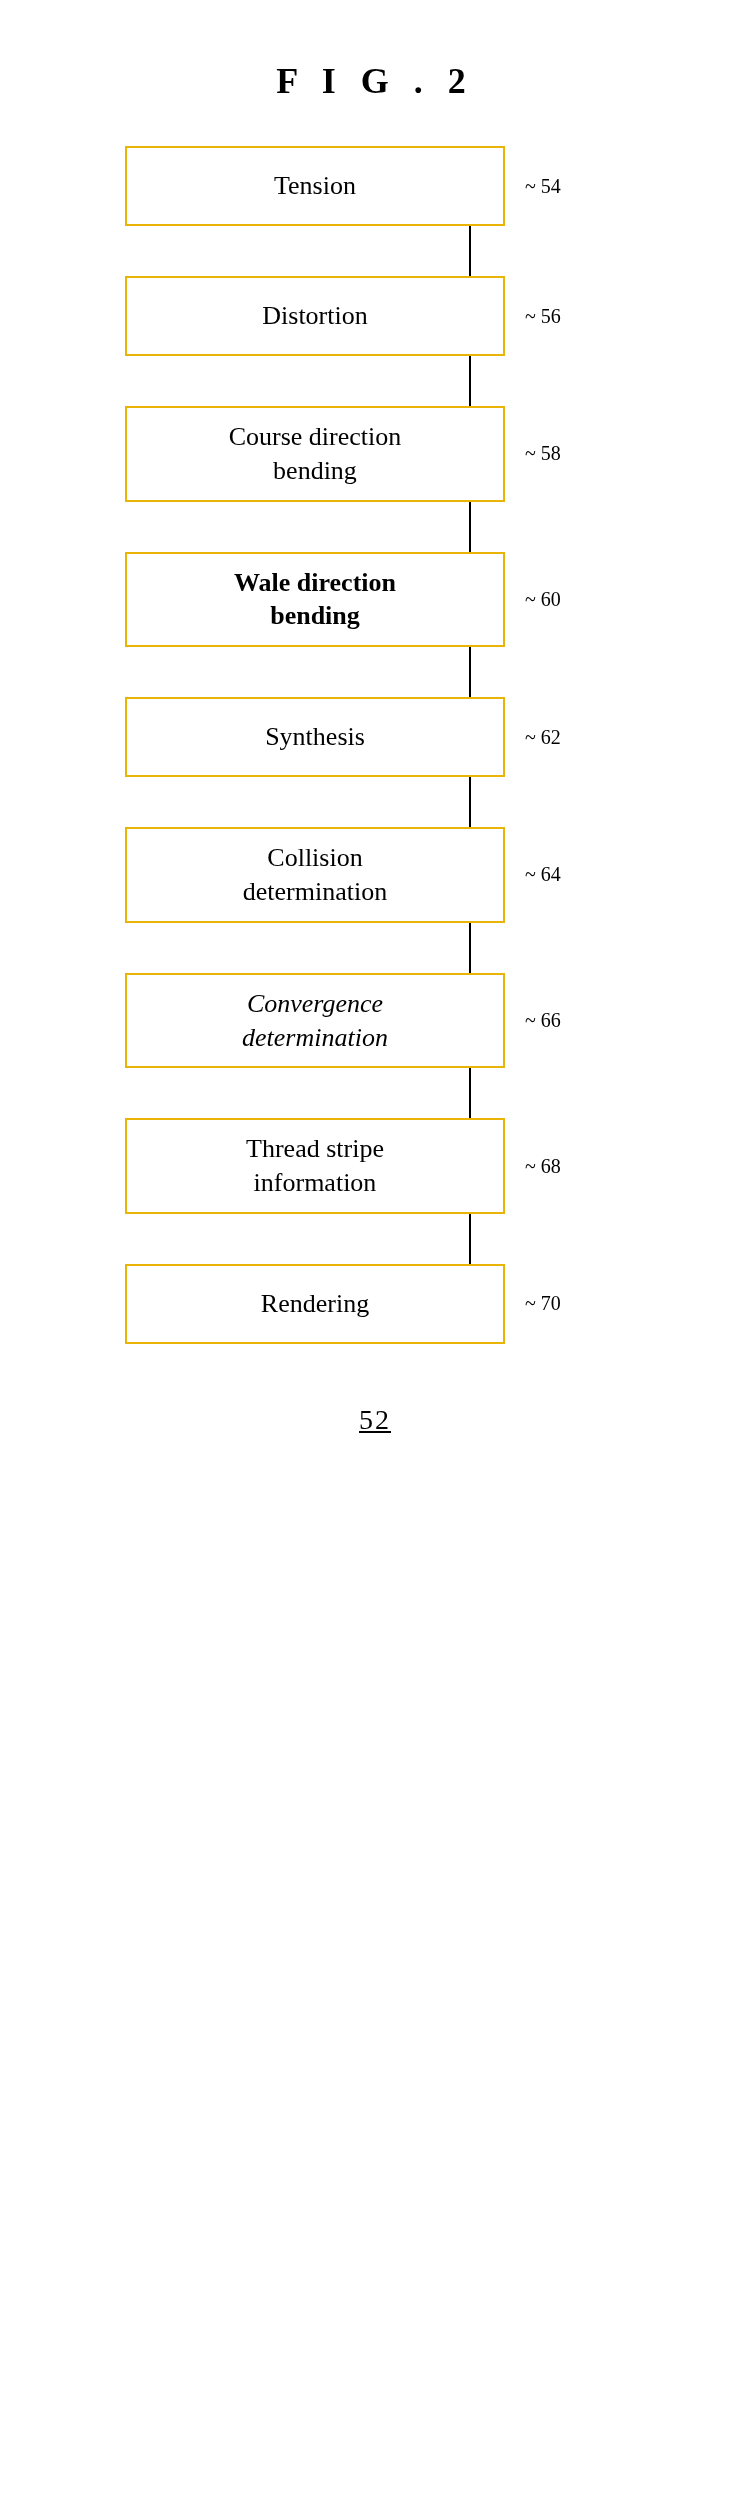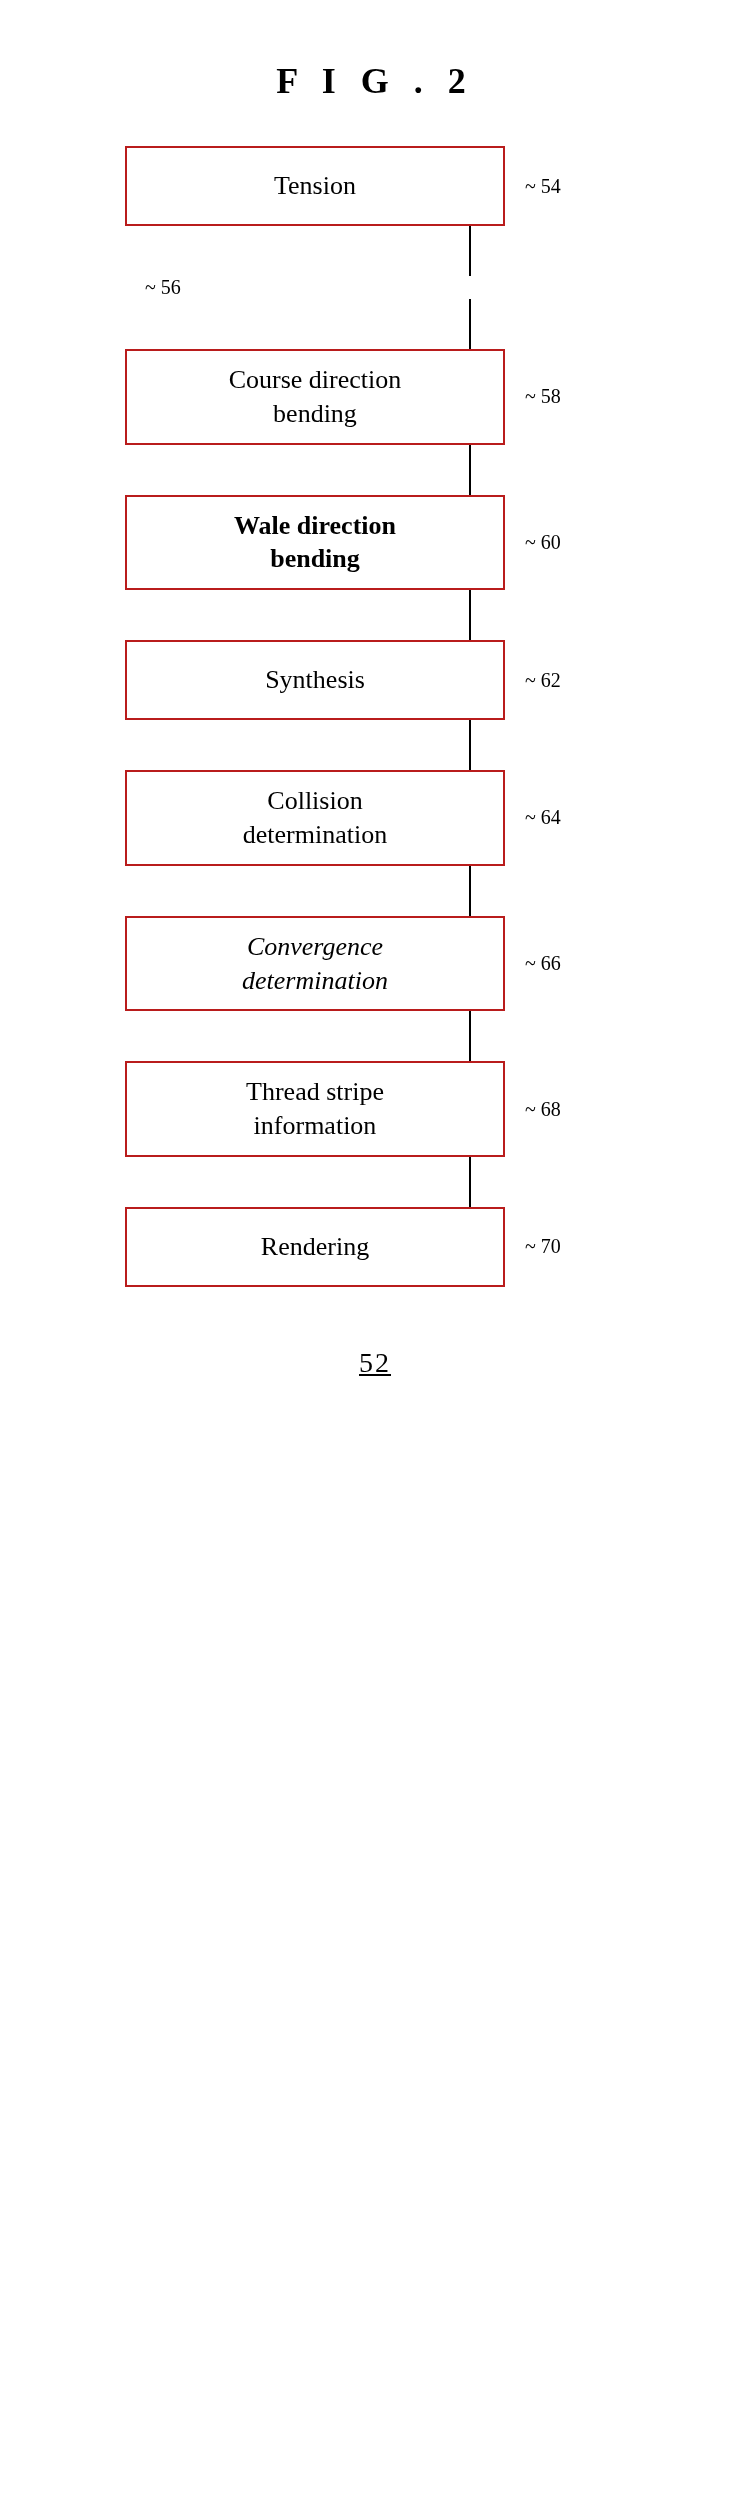--- a/index.html
+++ b/index.html
@@ -34,21 +34,21 @@
     }
 
     .flow-item {
       display: flex;
       align-items: center;
       width: 100%;
       position: relative;
     }
 
     .box {
-      border: 2px solid #b91c1c;
+      border: 2px solid #eab308;
       background: #fff;
       display: flex;
       align-items: center;
       justify-content: center;
       text-align: center;
       font-size: 28px;
       padding: 12px 20px;
       min-height: 80px;
       width: 380px;
     }
@@ -85,20 +85,23 @@
 
 <div class="flowchart-container">
 <div class="flow-item">
       <div class="box">
         <span class="box-label" style="white-space: pre-line;">Tension</span>
       </div>
       <span class="ref-label">~ 54</span>
     </div>
     <div class="connector"></div>
     <div class="flow-item">
+      <div class="box">
+        <span class="box-label" style="white-space: pre-line;">Distortion</span>
+      </div>
       <span class="ref-label">~ 56</span>
     </div>
     <div class="connector"></div>
     <div class="flow-item">
       <div class="box">
         <span class="box-label" style="white-space: pre-line;">Course direction
 bending</span>
       </div>
       <span class="ref-label">~ 58</span>
     </div>

